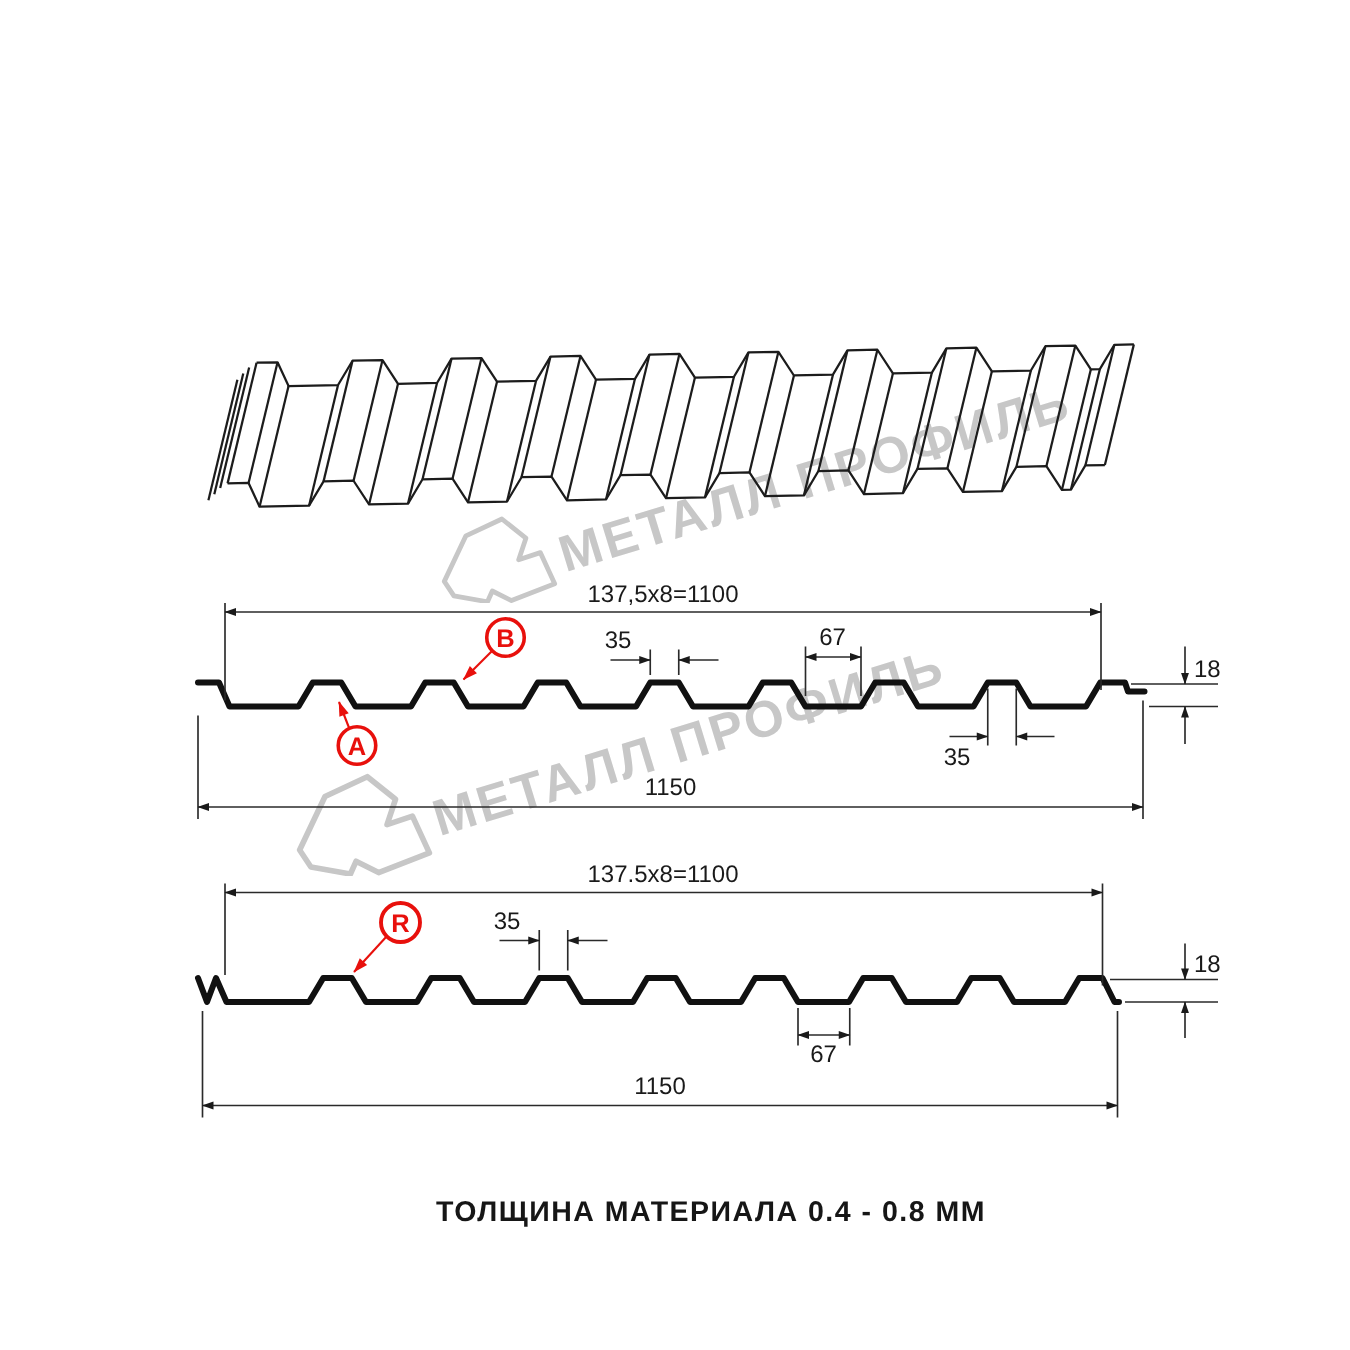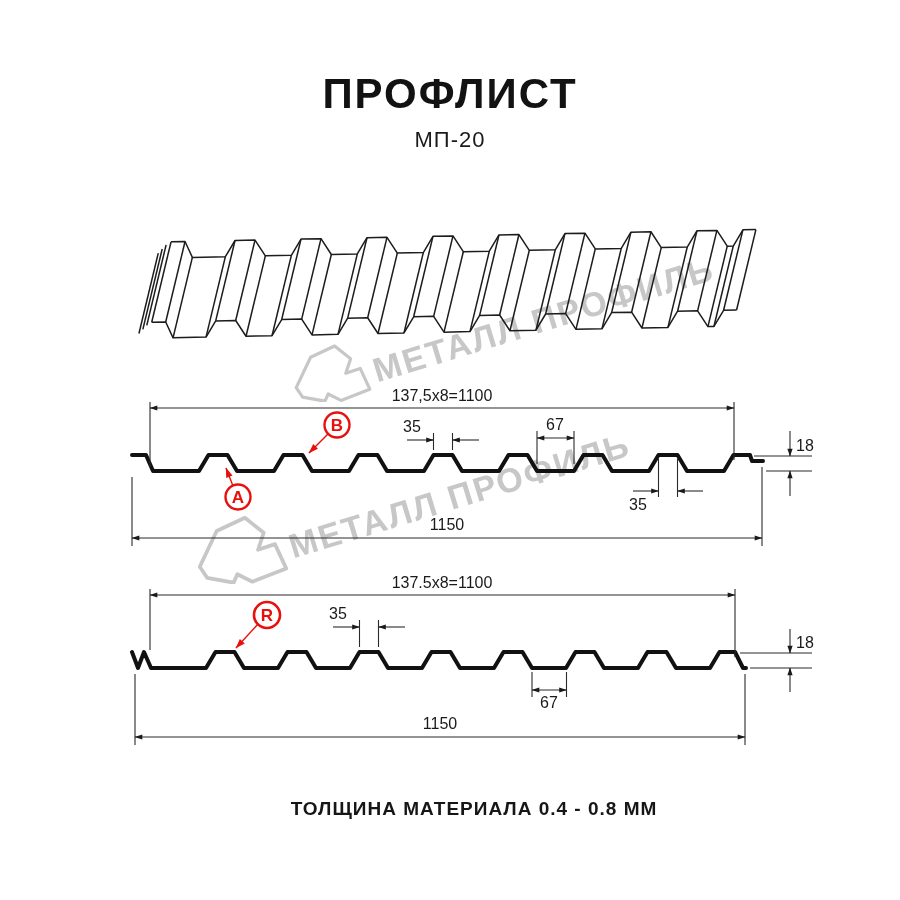--- a/index.html
+++ b/index.html
@@ -34,24 +34,20 @@
     </svg>
     <div class="wm-text" id="wm1-text">МЕТАЛЛ ПРОФИЛЬ</div>
   </div>
   <div class="wm">
     <svg style="position:absolute;left:196px;top:508px" width="94" height="76" viewBox="0 0 100 80">
       <polygon points="4,62 22,24 52,10 72,26 66,44 84,38 96,64 60,78 44,70 40,79 12,74" fill="none" stroke="var(--wm,#c7c7c7)" stroke-width="4" stroke-linejoin="round"></polygon>
     </svg>
     <div class="wm-text" id="wm2-text">МЕТАЛЛ ПРОФИЛЬ</div>
   </div>
 
-  <div class="hdr">
-    <div class="title">ПРОФЛИСТ</div>
-    <div class="subtitle">МП-20</div>
-  </div>
 
   <svg width="900" height="900" viewBox="0 0 900 900" style="position:absolute;left:0;top:0;">
     <defs>
       <marker id="arB" viewBox="0 0 10 10" refX="9.5" refY="5" markerWidth="11" markerHeight="7" orient="auto-start-reverse">
         <path d="M0,1.6 L10,5 L0,8.4 z" fill="#1a1a1a"></path>
       </marker>
       <marker id="arR" viewBox="0 0 10 10" refX="9.5" refY="5" markerWidth="10" markerHeight="7" orient="auto-start-reverse">
         <path d="M0,1.6 L10,5 L0,8.4 z" fill="#e8100c"></path>
       </marker>
     </defs>

